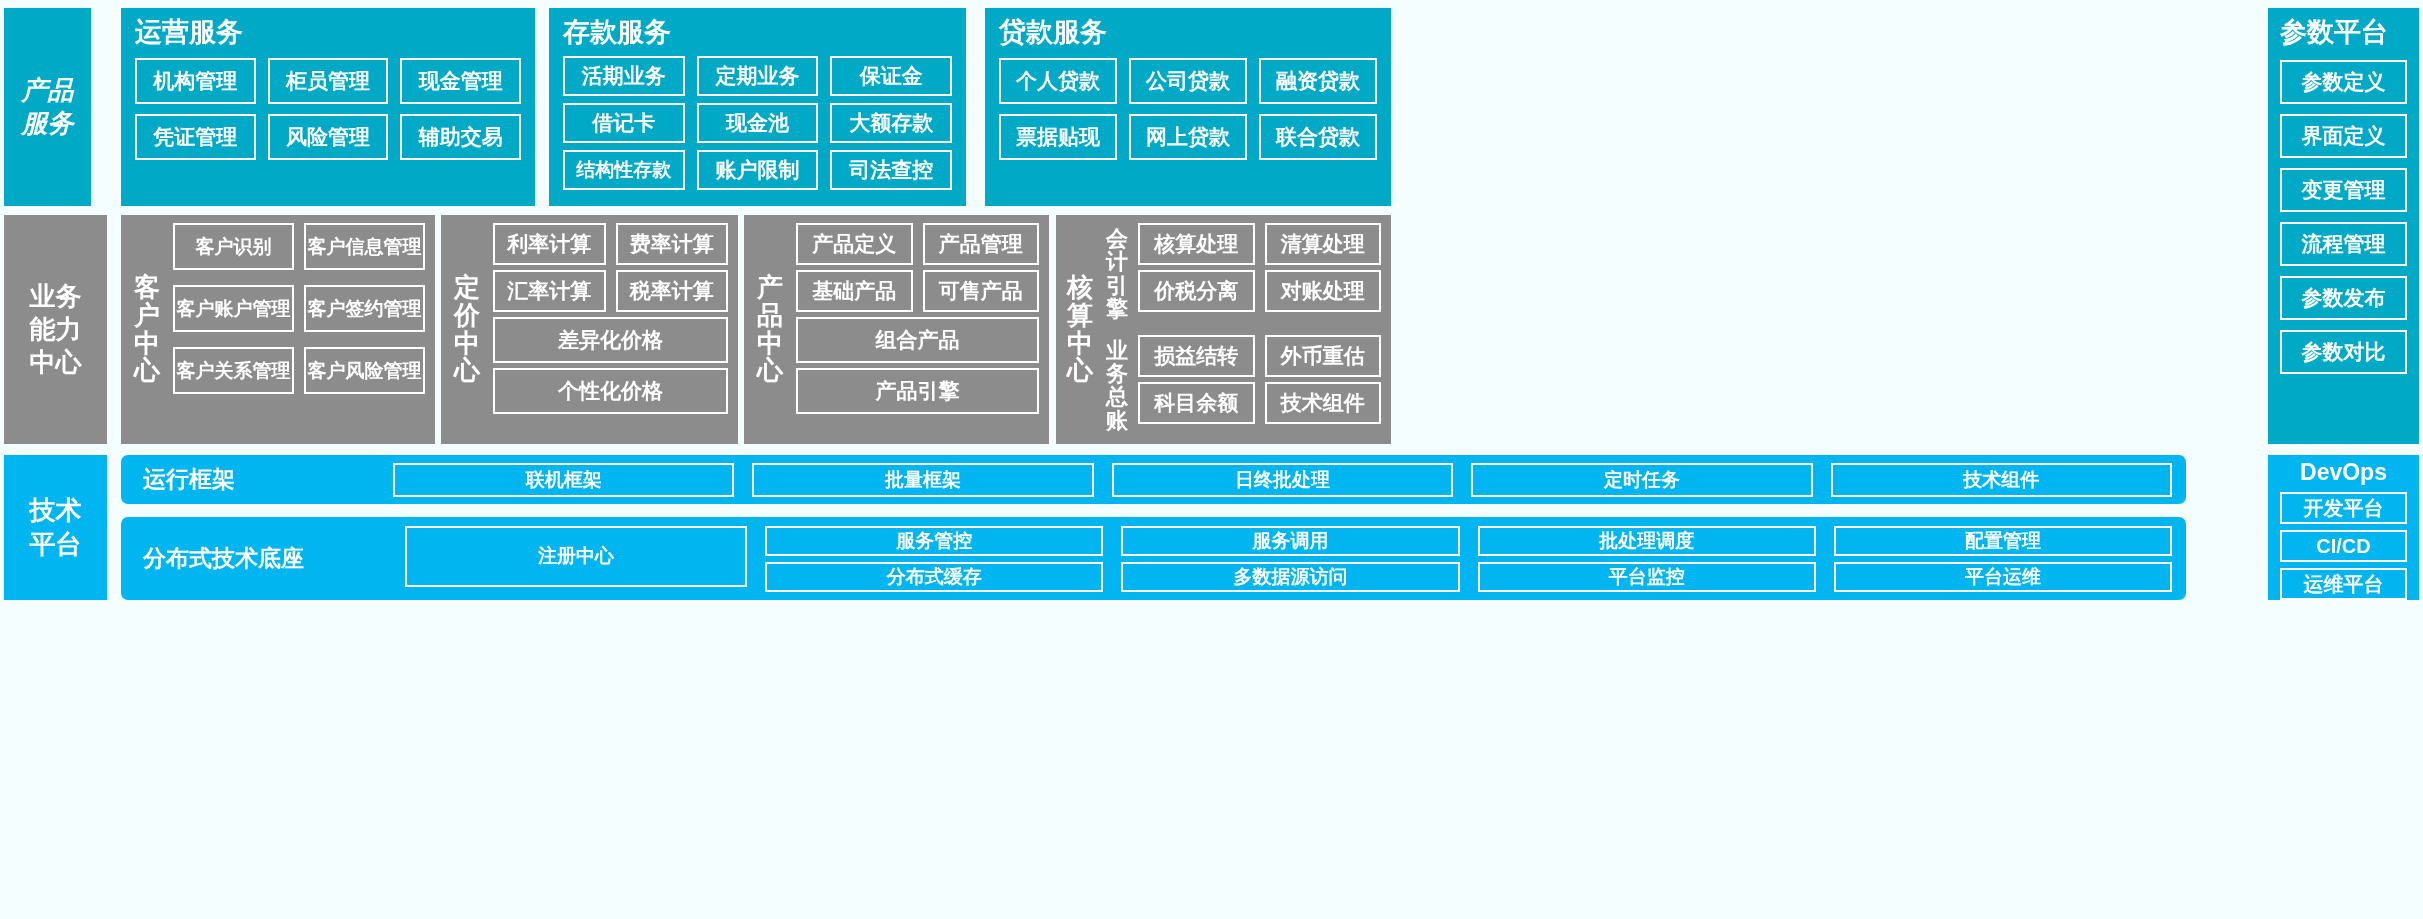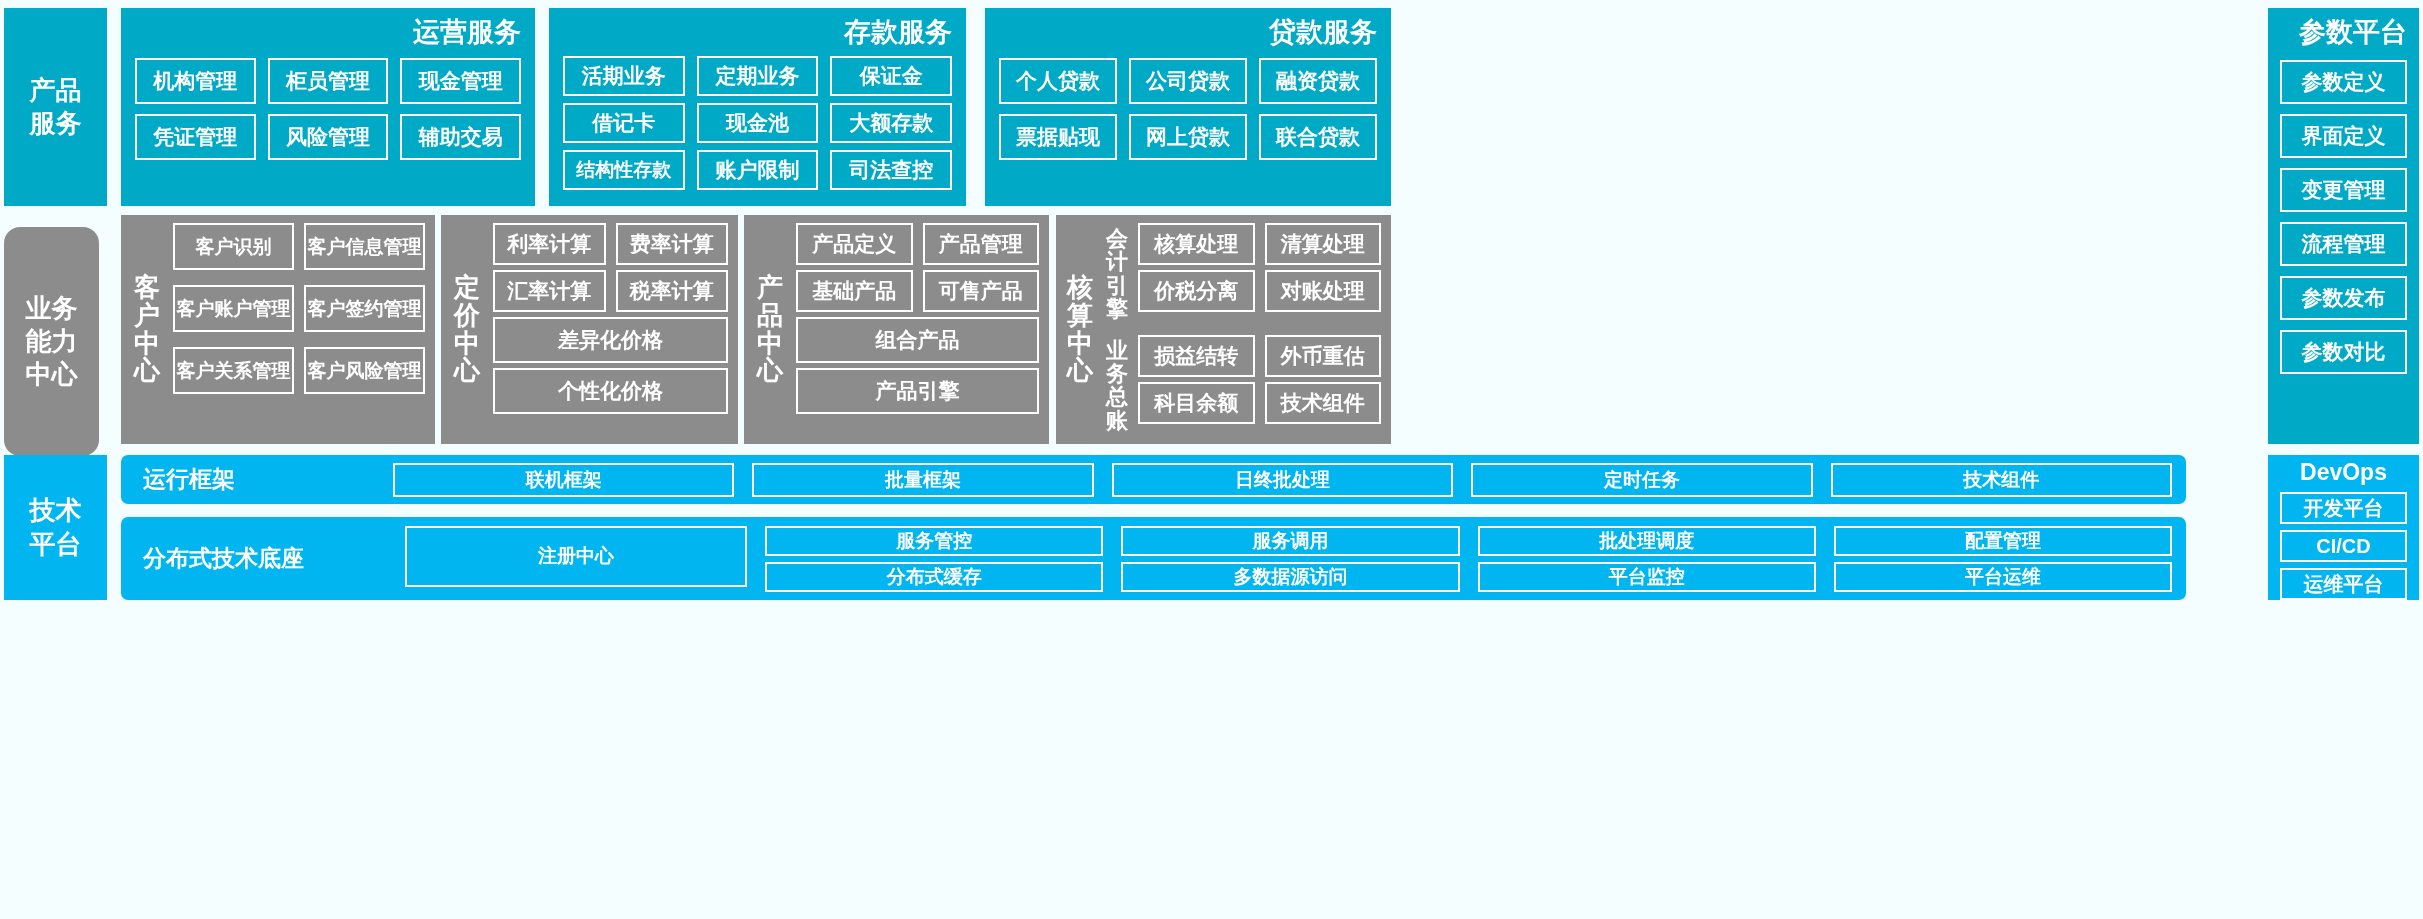--- a/index.html
+++ b/index.html
@@ -22,43 +22,43 @@
   .railLabel span{display:block;}
 
   .vlabel{
     color:#fff;font-weight:bold;font-size:26px;line-height:1.06;
     display:flex;flex-direction:column;align-items:center;justify-content:center;
     width:40px;flex:0 0 40px;text-align:center;letter-spacing:0;
   }
   .vlabel.small{font-size:22px;width:34px;flex:0 0 34px;}
 
   .sectTitle{
-    color:#fff;font-weight:bold;font-size:27px;text-align:right;
+    color:#fff;font-weight:bold;font-size:27px;text-align:left;
     width:100%;
   }
 
   .cell{
     border:2px solid #ffffff;color:#ffffff;font-weight:bold;
     display:flex;align-items:center;justify-content:center;text-align:center;
     box-sizing:border-box;font-size:21px;
   }
   .cell.sm{font-size:19px;}
 
   
   .topBand{left:0;top:8px;width:2423px;height:198px;}
-  .topRail{position:absolute;left:4px;top:0;width:103px;height:198px;}
+  .topRail{position:absolute;left:4px;top:0;width:87px;height:198px;font-style:italic;}
   .svcBox{position:absolute;top:0;padding:0;}
   .svcBox .inner{padding:6px 14px 10px 14px;box-sizing:border-box;height:100%;
                  display:flex;flex-direction:column;}
   .grid3{display:grid;grid-template-columns:repeat(3,1fr);gap:10px 12px;margin-top:8px;}
   .grid3 .cell{height:46px;}
 
   
   .midBand{left:0;top:215px;width:2423px;height:229px;}
-  .midRail{position:absolute;left:4px;top:12px;width:95px;height:229px;border-radius:16px;}
+  .midRail{position:absolute;left:4px;top:0;width:103px;height:229px;}
   .center{position:absolute;top:0;height:229px;display:flex;box-sizing:border-box;
           padding:8px 10px 8px 6px;}
   .centerBody{flex:1;display:flex;flex-direction:column;gap:15px;padding-left:6px;}
   .row2{display:grid;grid-template-columns:1fr 1fr;gap:10px;}
   .row2 .cell{height:47px;}
   .rowFull .cell{height:47px;}
 
   
   .botBand{left:0;top:455px;width:2423px;height:145px;}
   .botRail{position:absolute;left:4px;top:0;width:103px;height:145px;}

